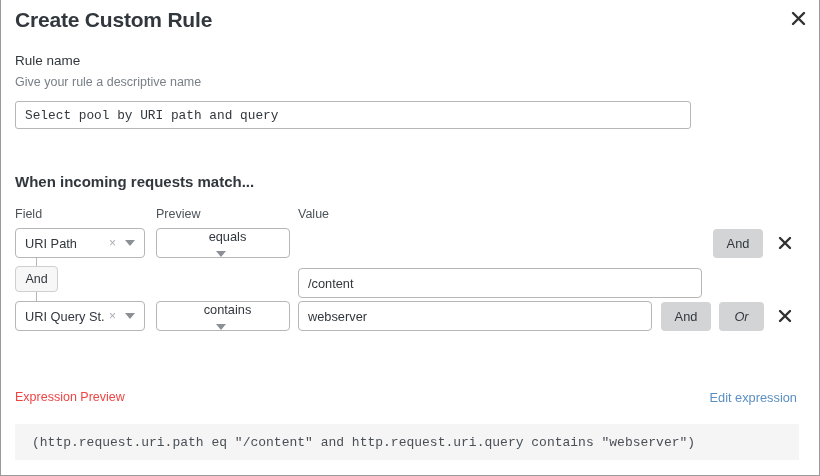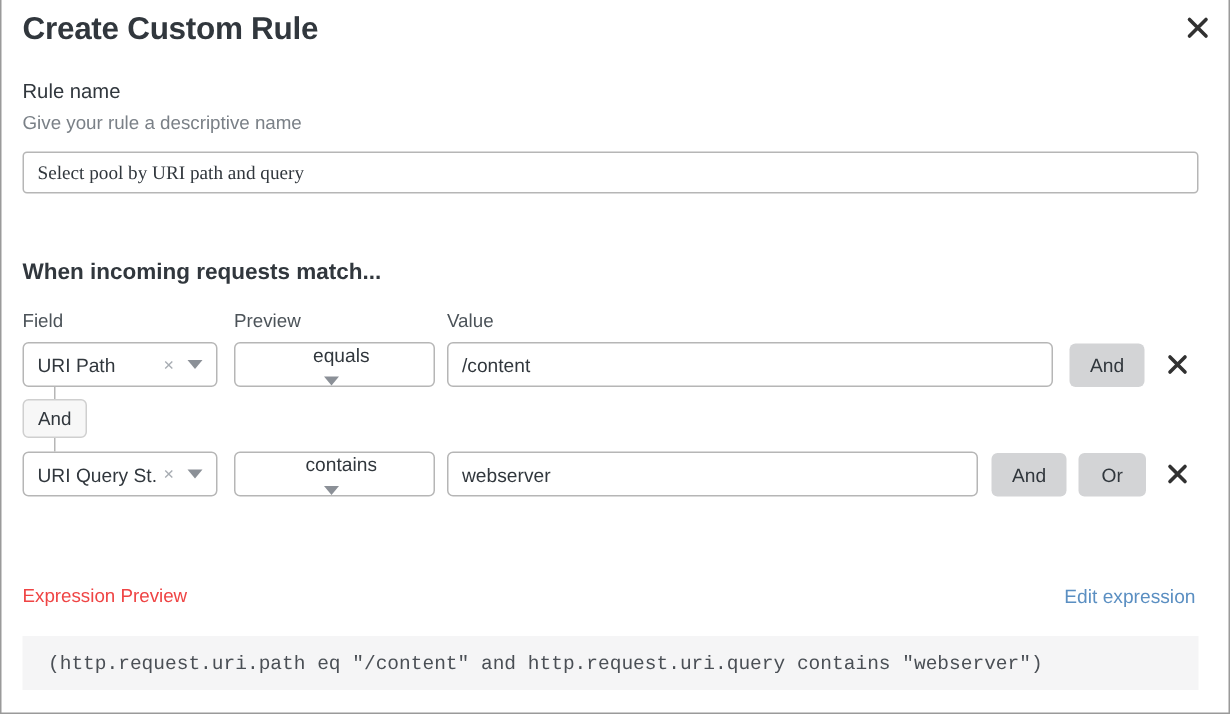--- a/index.html
+++ b/index.html
@@ -59,27 +59,27 @@
   }
   .field-hint {
     position: absolute;
     font-size: 12.5px;
     color: #7a8087;
   }
   .rule-name-input {
     position: absolute;
     left: 14px;
     top: 101px;
-    width: 784px;
+    width: 676px;
     height: 28px;
     box-sizing: border-box;
     border: 1px solid #b6b6b6;
     border-radius: 3px;
     background: #fff;
-    font-family: Liberation Serif, serif;
+    font-family: Liberation Mono, monospace;
     font-size: 12.8px;
     color: #31373d;
     padding: 0 9px;
     outline: none;
   }
   .rule-name-input::placeholder { color: #9aa0a6; }
 
   
   .section-heading {
     position: absolute;
@@ -152,40 +152,40 @@
     height: 30px;
     border: 1px solid #b6b6b6;
     border-radius: 4px;
     background: #fff;
     font-family: "Liberation Sans", sans-serif;
     font-size: 12.8px;
     color: #31373d;
     padding: 0 9px;
     outline: none;
   }
-  .value-input.w-long  { width: 404px; }
+  .value-input.w-long  { width: 404px; margin-top: 40px; }
   .value-input.w-short { width: 354px; }
 
   .op-btn {
     position: absolute;
     box-sizing: border-box;
     height: 29px;
     min-width: 50px;
     border: none;
     border-radius: 4px;
     background: #d3d4d6;
     color: #31373d;
     font-family: "Liberation Sans", sans-serif;
     font-size: 12.8px;
     cursor: pointer;
     padding: 0 12px;
   }
   .op-btn.and-r1 { left: 712px; top: 1px; }
   .op-btn.and-r2 { left: 660px; top: 1px; }
-  .op-btn.or-r2  { left: 718px; top: 1px; width: 45px; min-width: 45px; }
+  .op-btn.or-r2  { left: 718px; top: 1px; width: 45px; min-width: 45px; font-style: italic; }
 
   .row-delete {
     position: absolute;
     left: 774px;
     top: 0px;
     width: 20px;
     height: 30px;
     display: flex;
     align-items: center;
     justify-content: center;

